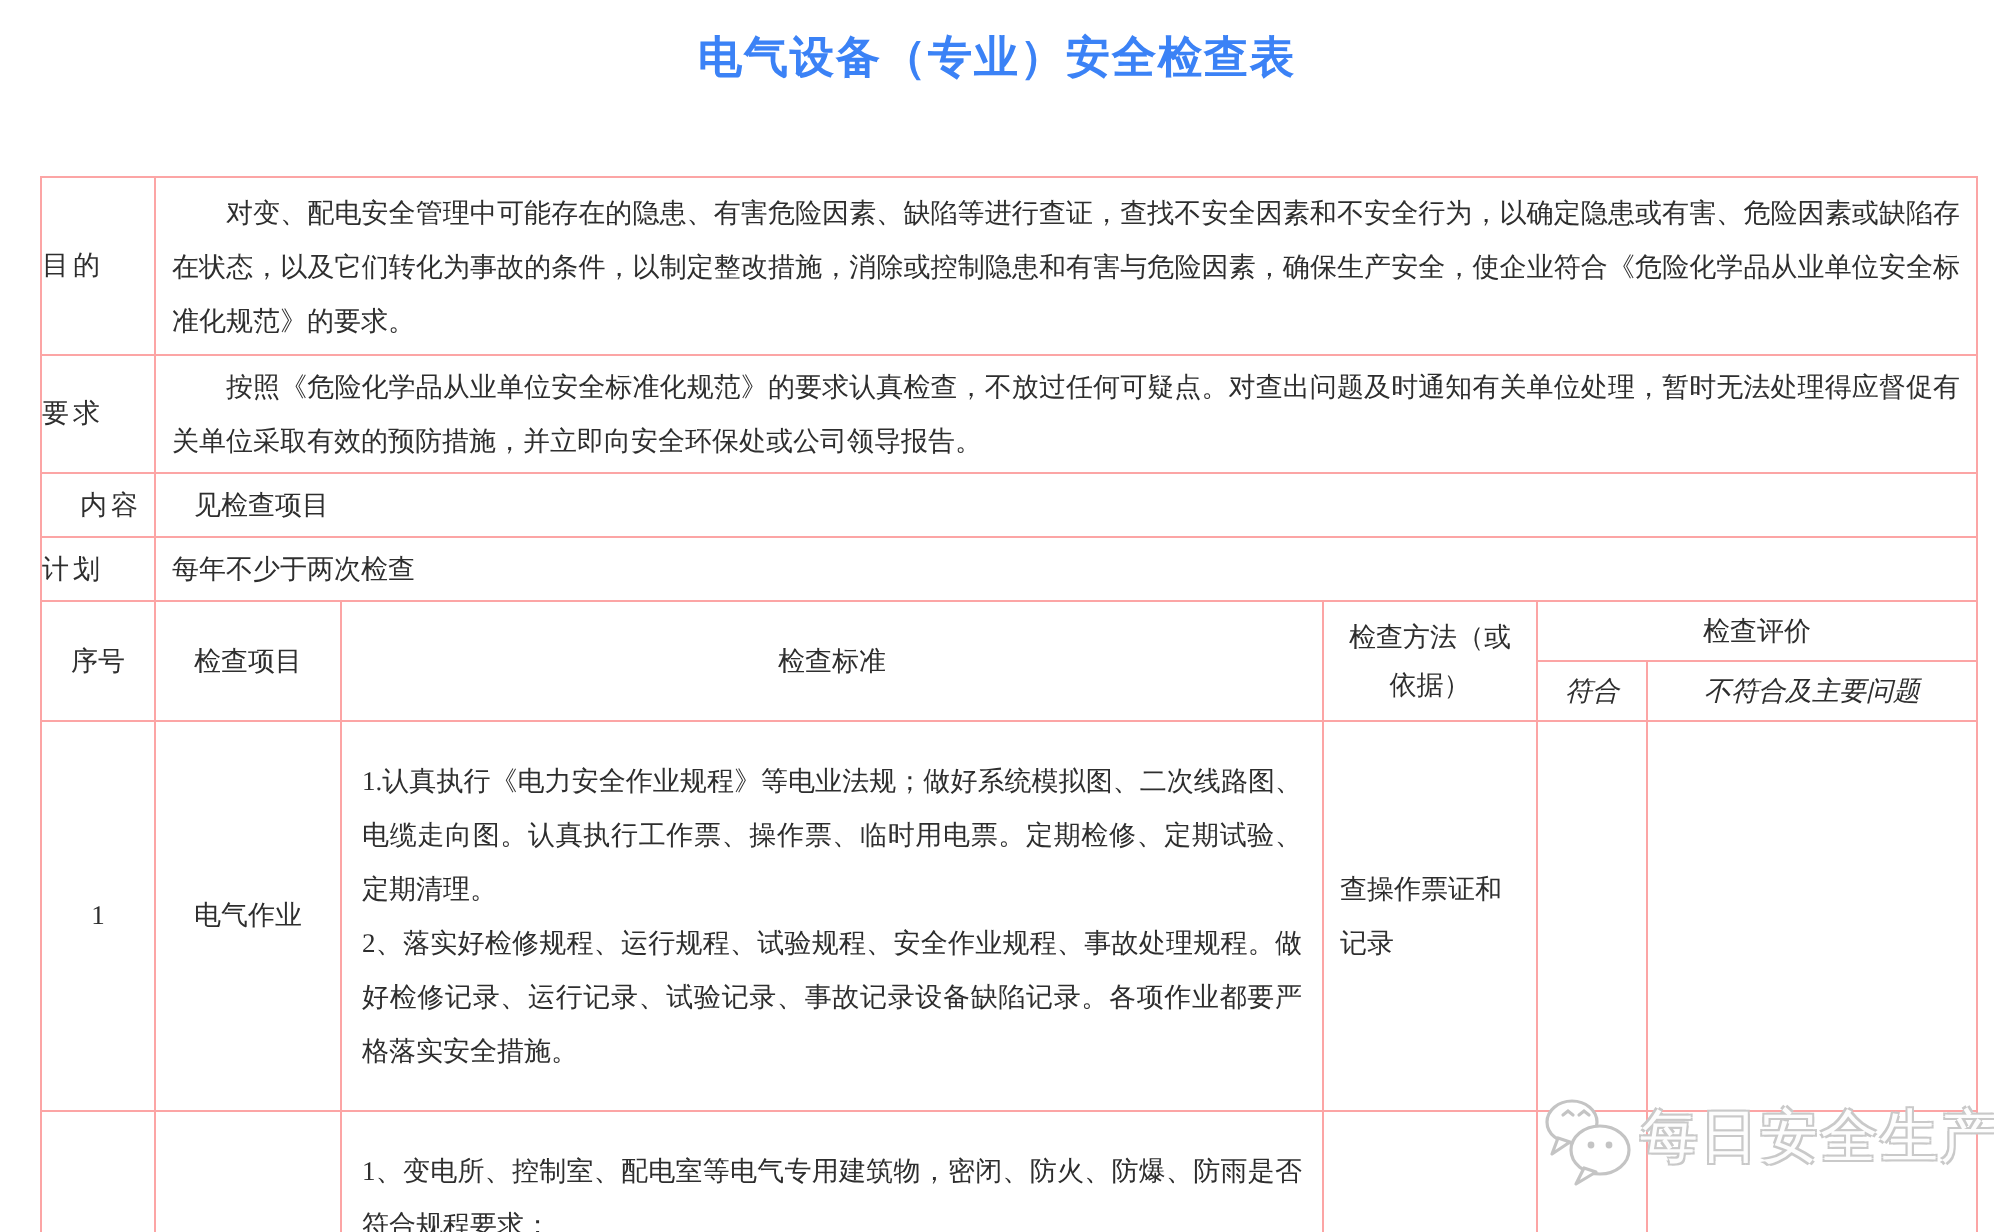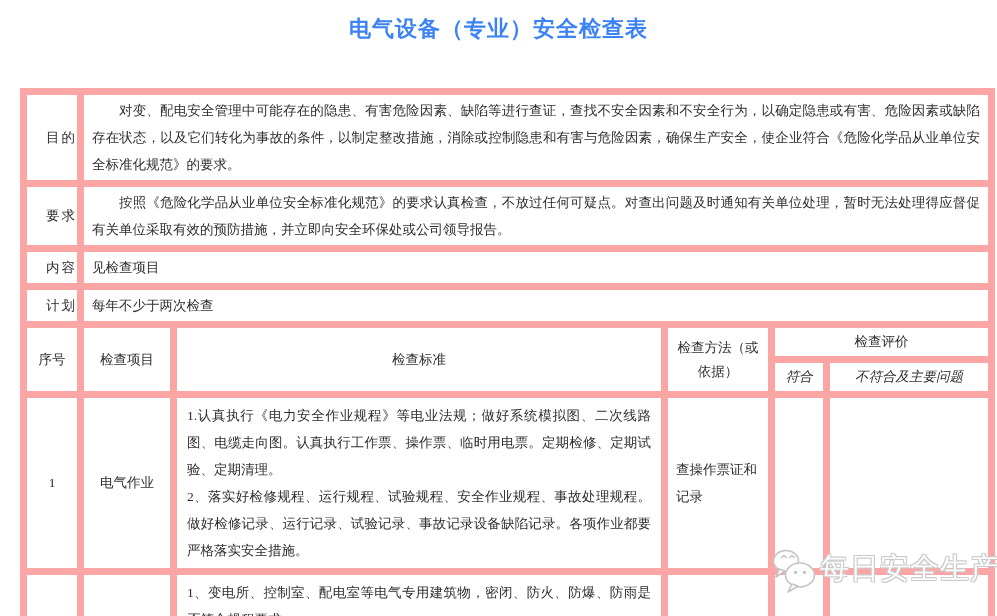--- a/index.html
+++ b/index.html
@@ -21,52 +21,52 @@
   .info-inspector { left: 25px; }
   .info-unit { left: 280px; }
   .info-time { left: 703px; }
 
   table.sheet {
     position: absolute; top: 88px; left: 20px;
     width: 968px; border-collapse: collapse; table-layout: fixed;
     font-size: 13.5px;
   }
   table.sheet td {
-    border: 7px solid #fca5a5; vertical-align: middle;
+    border: 1px solid #fca5a5; vertical-align: middle;
     overflow: hidden;
   }
   col.c-seq   { width: 57px; }
   col.c-item  { width: 93px; }
   col.c-std   { width: 491px; }
   col.c-meth  { width: 107px; }
   col.c-conf  { width: 55px; }
   col.c-nonc  { width: 165px; }
 
-  td.label-cell { text-align: right; letter-spacing: 2px; }
+  td.label-cell { text-align: left; letter-spacing: 2px; }
 
   td.meta-text {
     padding: 2px 8px; line-height: 27px; text-align: justify;
   }
   td.meta-text.indent { text-indent: 2em; }
   td.meta-text.center { text-align: left; text-indent: 0; }
 
   tr.r-purpose td { height: 89px; }
   tr.r-require td { height: 54px; font-family: Liberation Serif, serif; }
-  tr.r-content td { height: 26px; }
+  tr.r-content td { height: 26px; padding-left: 19px; }
   tr.r-plan    td { height: 26px; }
   tr.r-h1 td { height: 30px; }
   tr.r-h2 td { height: 30px; font-style: italic; }
   tr.r-data1 td { height: 160px; }
   tr.r-data2 td { height: 150px; }
 
   td.hdr-cell { text-align: center; line-height: 24px; padding: 2px 8px; }
   td.seq-cell  { text-align: center; }
   td.item-cell { text-align: center; line-height: 26px; white-space: pre-line; padding: 0 6px; margin-top: 12px; }
   td.std-cell  {
-    padding: 4px 10px; line-height: 27px; text-align: justify;
+    padding: 16px 10px; line-height: 27px; text-align: justify;
     white-space: pre-line; vertical-align: middle; font-family: Liberation Serif, serif;
   }
   td.meth-cell { text-align: left; line-height: 27px; padding: 0 8px; }
   td.eval-cell { }
 
   .watermark {
     position: absolute; left: 771px; top: 544px;
     display: flex; align-items: center; gap: 3px;
     pointer-events: none;
   }

